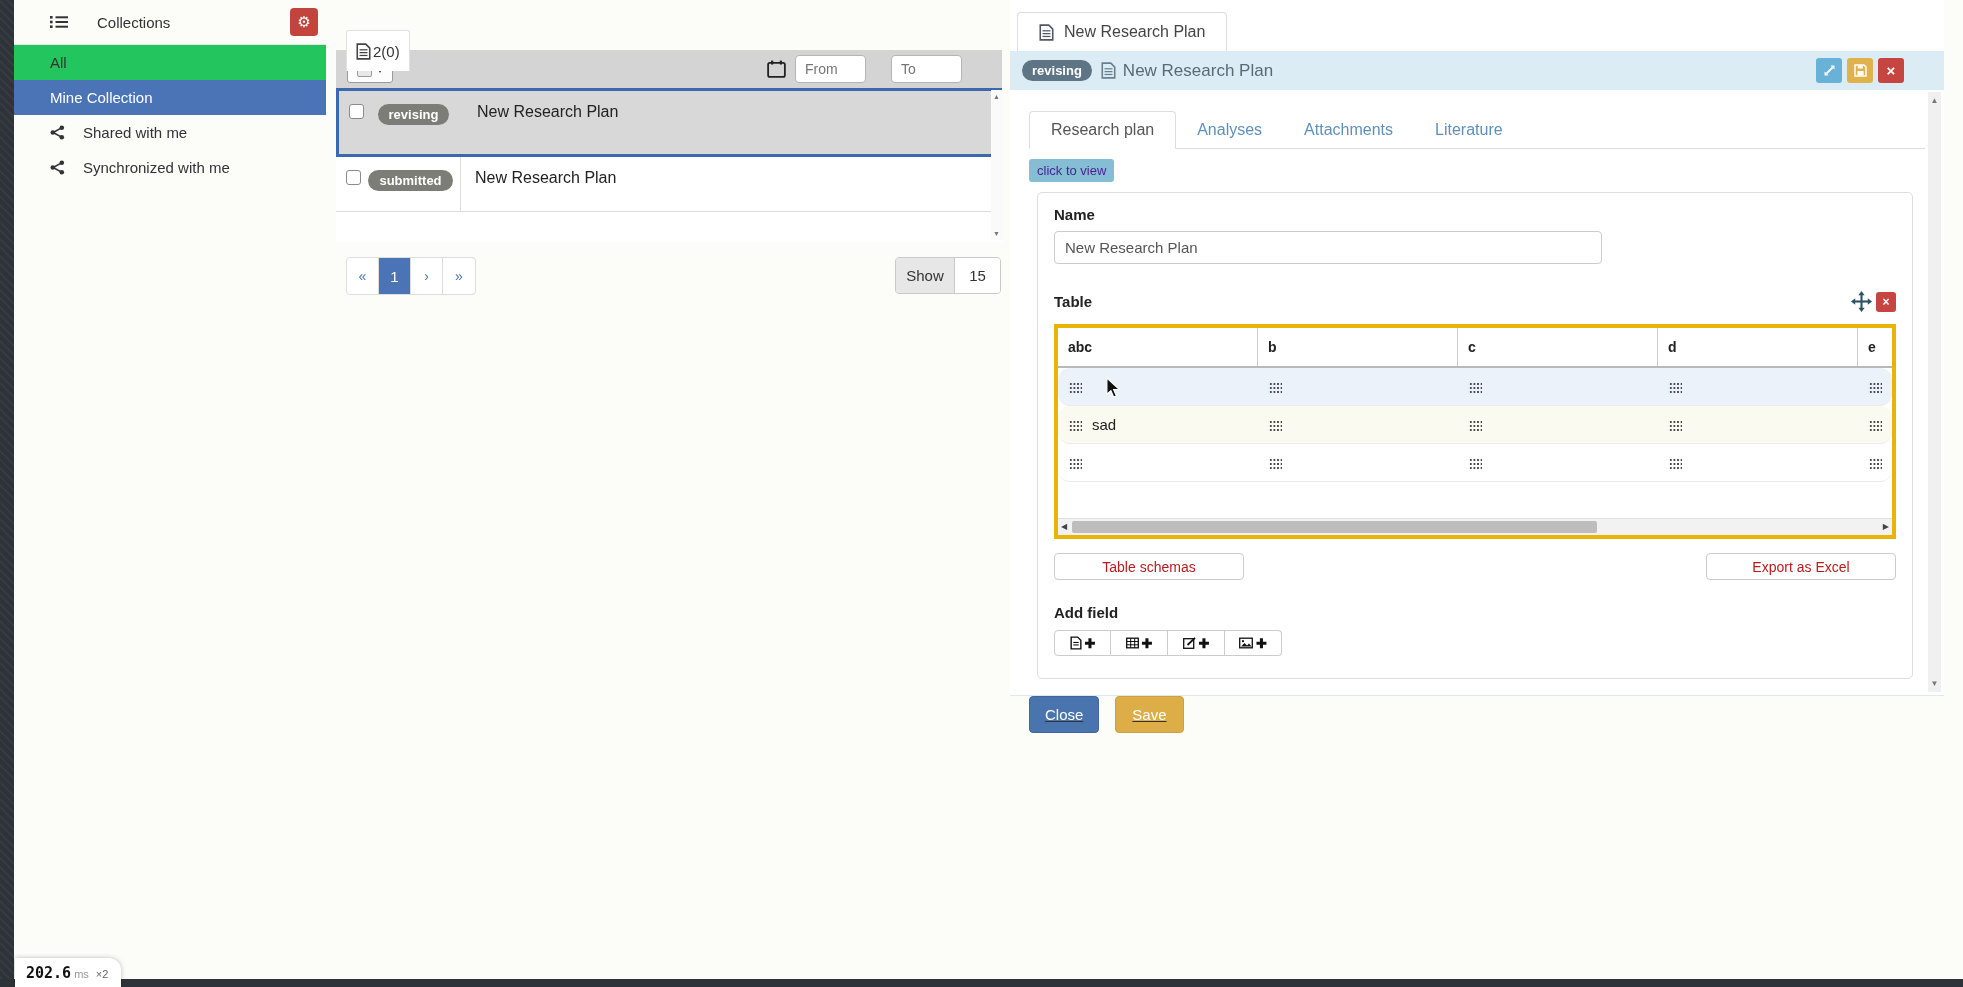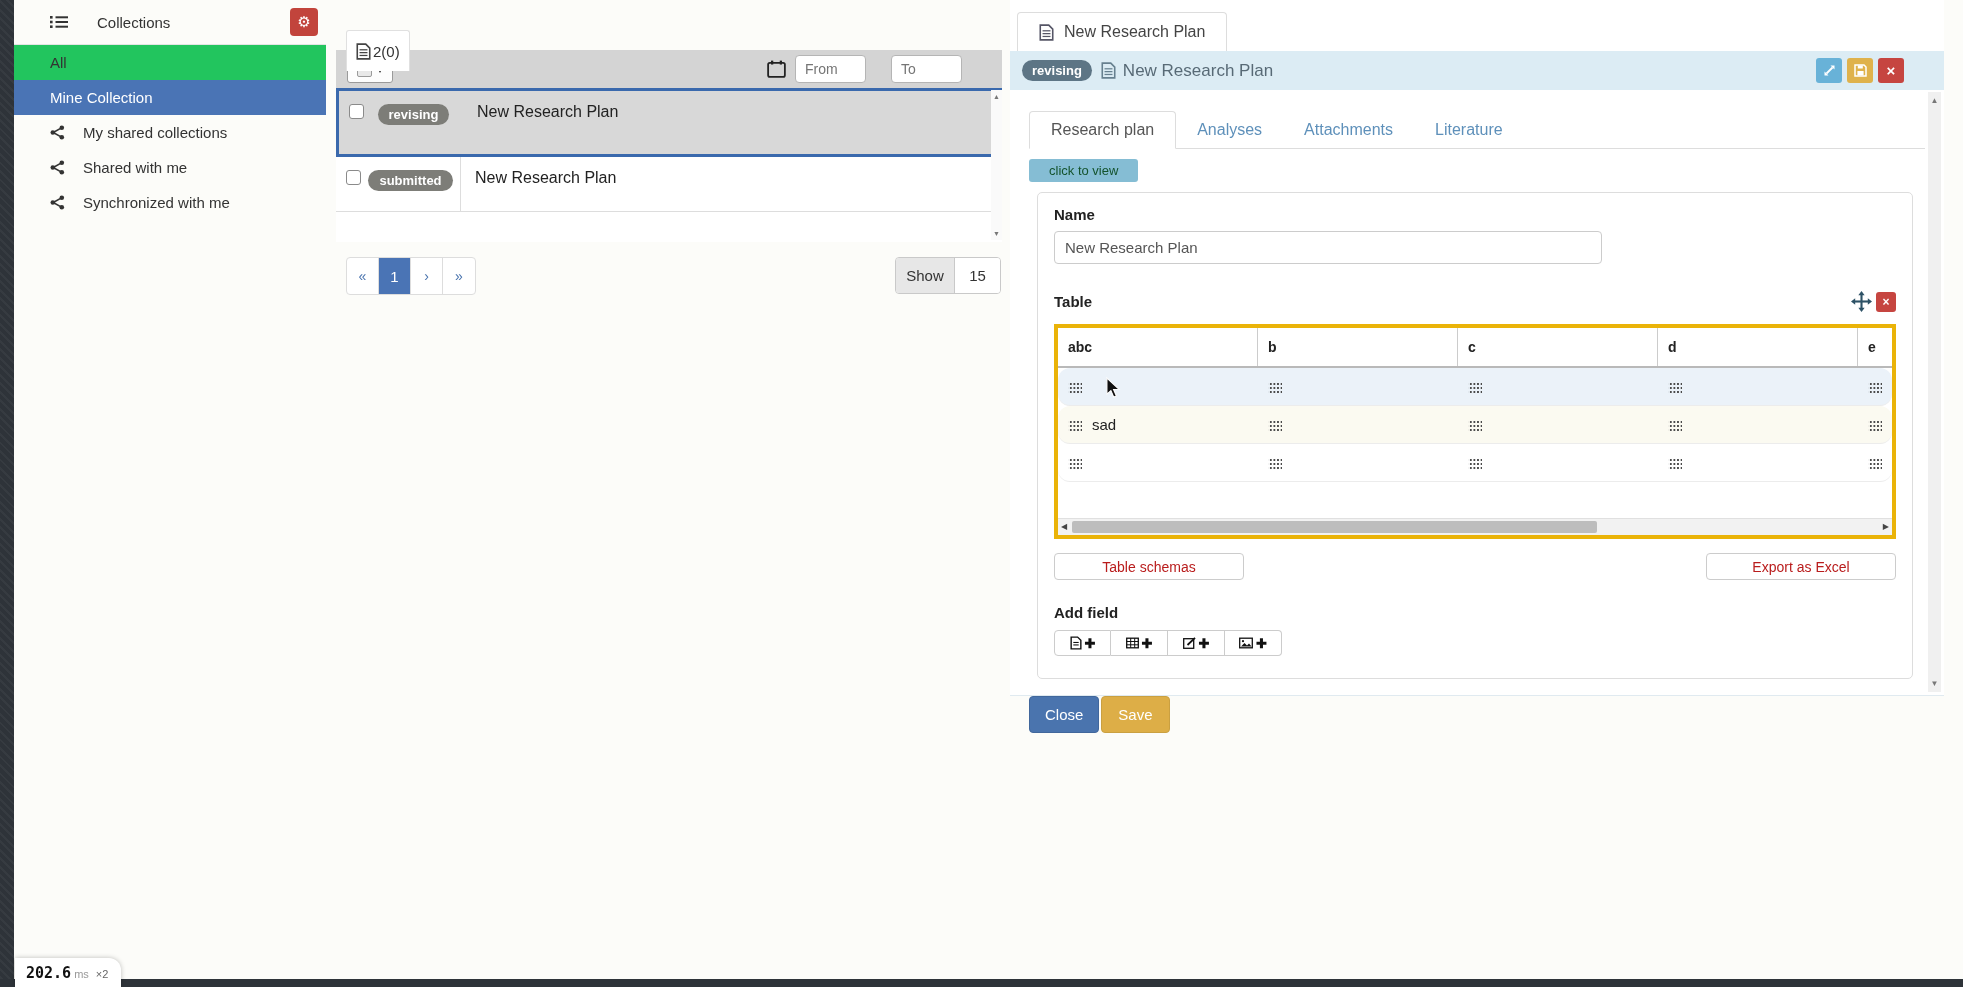--- a/index.html
+++ b/index.html
@@ -68,21 +68,21 @@
   .dh-actions{margin-left:auto;display:flex;gap:5px;padding-right:28px;}
   .dh-btn{width:26px;height:25px;border-radius:3px;display:flex;align-items:center;justify-content:center;color:#fff;cursor:pointer;}
   .dh-btn.expand{background:#68b2d8;}
   .dh-btn.save{background:#dfb24c;}
   .dh-btn.closex{background:#c64540;font-weight:bold;font-size:15px;}
   .detail-body{position:absolute;left:19px;top:90px;width:896px;}
   .tabs{display:flex;border-bottom:1px solid #ddd;height:38px;margin-top:21px;align-items:stretch;}
   .tab{padding:0 21px;display:flex;align-items:center;font-size:16px;cursor:pointer;}
   .tab.active{background:#fff;border:1px solid #ddd;border-bottom:1px solid #fff;border-radius:4px 4px 0 0;color:#555;margin-bottom:-1px;}
   .tab.link{color:#5e90ba;}
-  .ctv{display:inline-block;margin-top:10px;background:#85bdd4;color:#14532d;font-size:13px;padding:4px 20px;border-radius:3px;cursor:pointer;}
+  .ctv{display:inline-block;margin-top:10px;background:#85bdd4;color:#4c1d95;font-size:13px;padding:4px 8px;border-radius:3px;cursor:pointer;}
   .card{margin-top:10px;margin-left:8px;width:876px;border:1px solid #ddd;border-radius:5px;padding:13px 16px 22px;}
   .lbl{font-weight:bold;font-size:15px;color:#222;}
   .name-input{margin-top:8px;width:548px;height:33px;border:1px solid #ccc;border-radius:4px;padding:0 10px;
     font-size:15px;color:#555;display:block;font-family:"Liberation Sans",sans-serif;}
   .section-head{display:flex;align-items:center;margin-top:27px;}
   .sec-actions{margin-left:auto;display:flex;align-items:center;gap:4px;}
   .move-handle{display:inline-flex;cursor:move;}
   .mini-x{width:20px;height:20px;background:#c64540;color:#fff;border-radius:3px;font-weight:bold;font-size:12px;
     display:flex;align-items:center;justify-content:center;cursor:pointer;}
   .tbl{margin-top:12px;border:4px solid #eab308;}
@@ -106,21 +106,21 @@
   .btn-row{display:flex;justify-content:space-between;margin-top:14px;}
   .ghost-btn{width:190px;height:27px;border:1px solid #ccc;border-radius:4px;background:#fff;font-size:14px;color:#b91c1c;
     display:flex;align-items:center;justify-content:center;cursor:pointer;}
   .af-label{margin-top:24px;}
   .af-group{display:flex;margin-top:9px;}
   .af-btn{width:57px;height:26px;background:#fff;border:1px solid #ccc;border-left:none;display:flex;align-items:center;
     justify-content:center;gap:3px;cursor:pointer;}
   .af-btn:first-child{border-left:1px solid #ccc;border-radius:4px 0 0 4px;}
   .af-btn:last-child{border-radius:0 4px 4px 0;}
   .af-plus{font-weight:bold;font-size:13px;color:#111;line-height:1;}
-  .footer-btns{margin-top:17px;display:flex;gap:2px;}
+  .footer-btns{margin-top:17px;display:flex;gap:16px;text-decoration:underline;}
   .btn-close{background:#4a74ae;color:#fff;font-size:15px;padding:9px 15px;border-radius:4px;cursor:pointer;border:1px solid #41679c;}
   .btn-save{background:#ddae47;color:#fff;font-size:15px;padding:9px 16px;border-radius:4px;cursor:pointer;border:1px solid #caa041;}
   .detail-vscroll{position:absolute;right:3px;top:92px;height:600px;width:13px;background:#f0f0f0;
     display:flex;flex-direction:column;justify-content:space-between;align-items:center;font-size:8px;color:#777;padding:4px 0;}
 
   
   .cursor{position:absolute;left:1104px;top:377px;z-index:9;pointer-events:none;}
   .profiler{position:absolute;left:15px;bottom:0;height:29px;background:#fff;border-radius:0 12px 0 0;
     box-shadow:0 0 5px rgba(0,0,0,.25);display:flex;align-items:baseline;padding:6px 13px 0 11px;z-index:6;cursor:pointer;}
   .pf-num{font-family:"DejaVu Sans Mono",monospace;font-weight:bold;font-size:15px;color:#111;}
@@ -153,36 +153,20 @@
     <span class="sb-title">Collections</span>
     <span class="gear-btn">
       <span>⚙</span>
     </span>
   </div>
   <div class="sb-item all">
     <span>All</span>
   </div>
   <div class="sb-item selected">
     <span>Mine Collection</span>
-  </div>
-  <div class="sb-item">
-    <span class="sb-icon">
-      <svg width="15" height="15" viewBox="0 0 15 15">
-          <g stroke="#333" stroke-width="1.5">
-            <line x1="3.2" y1="7.5" x2="11.5" y2="2.8"></line>
-            <line x1="3.2" y1="7.5" x2="11.5" y2="12.2"></line>
-          </g>
-          <g fill="#333">
-            <circle cx="11.8" cy="2.8" r="2.3"></circle>
-            <circle cx="11.8" cy="12.2" r="2.3"></circle>
-            <circle cx="2.8" cy="7.5" r="2.3"></circle>
-          </g>
-        </svg>
-    </span>
-    <span>My shared collections</span>
   </div>
   <div class="sb-item">
     <span class="sb-icon">
       <svg width="15" height="15" viewBox="0 0 15 15">
           <g stroke="#333" stroke-width="1.5">
             <line x1="3.2" y1="7.5" x2="11.5" y2="2.8"></line>
             <line x1="3.2" y1="7.5" x2="11.5" y2="12.2"></line>
           </g>
           <g fill="#333">
             <circle cx="11.8" cy="2.8" r="2.3"></circle>

